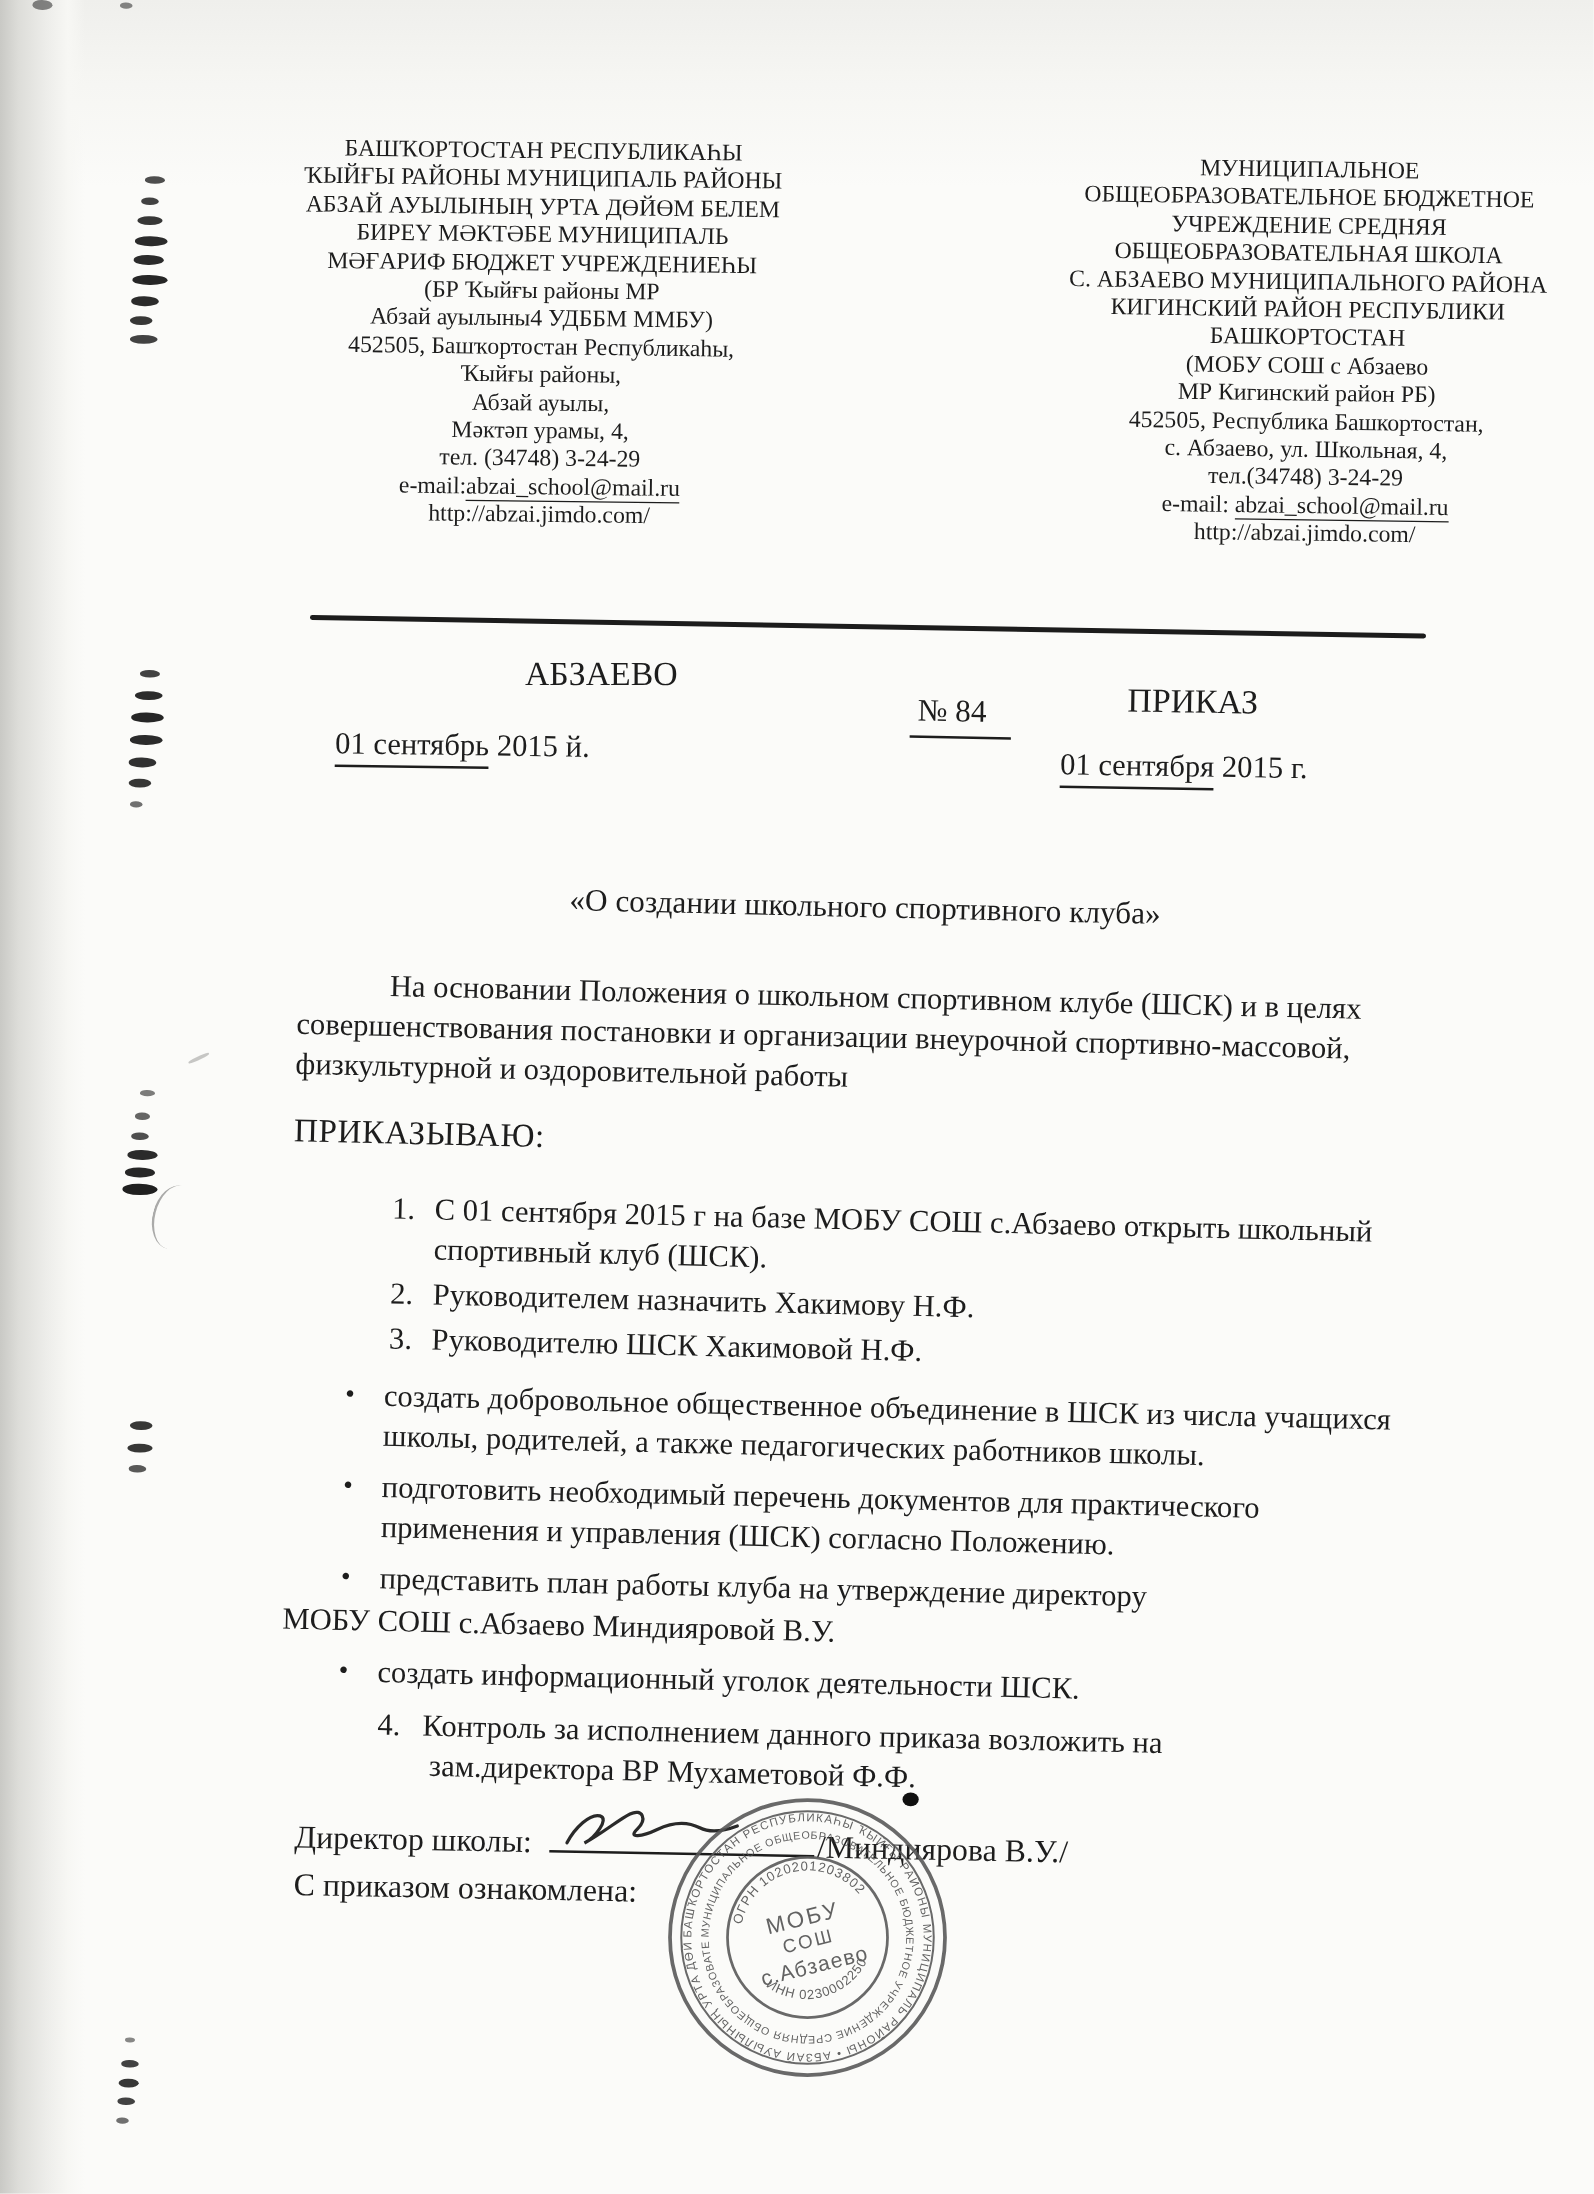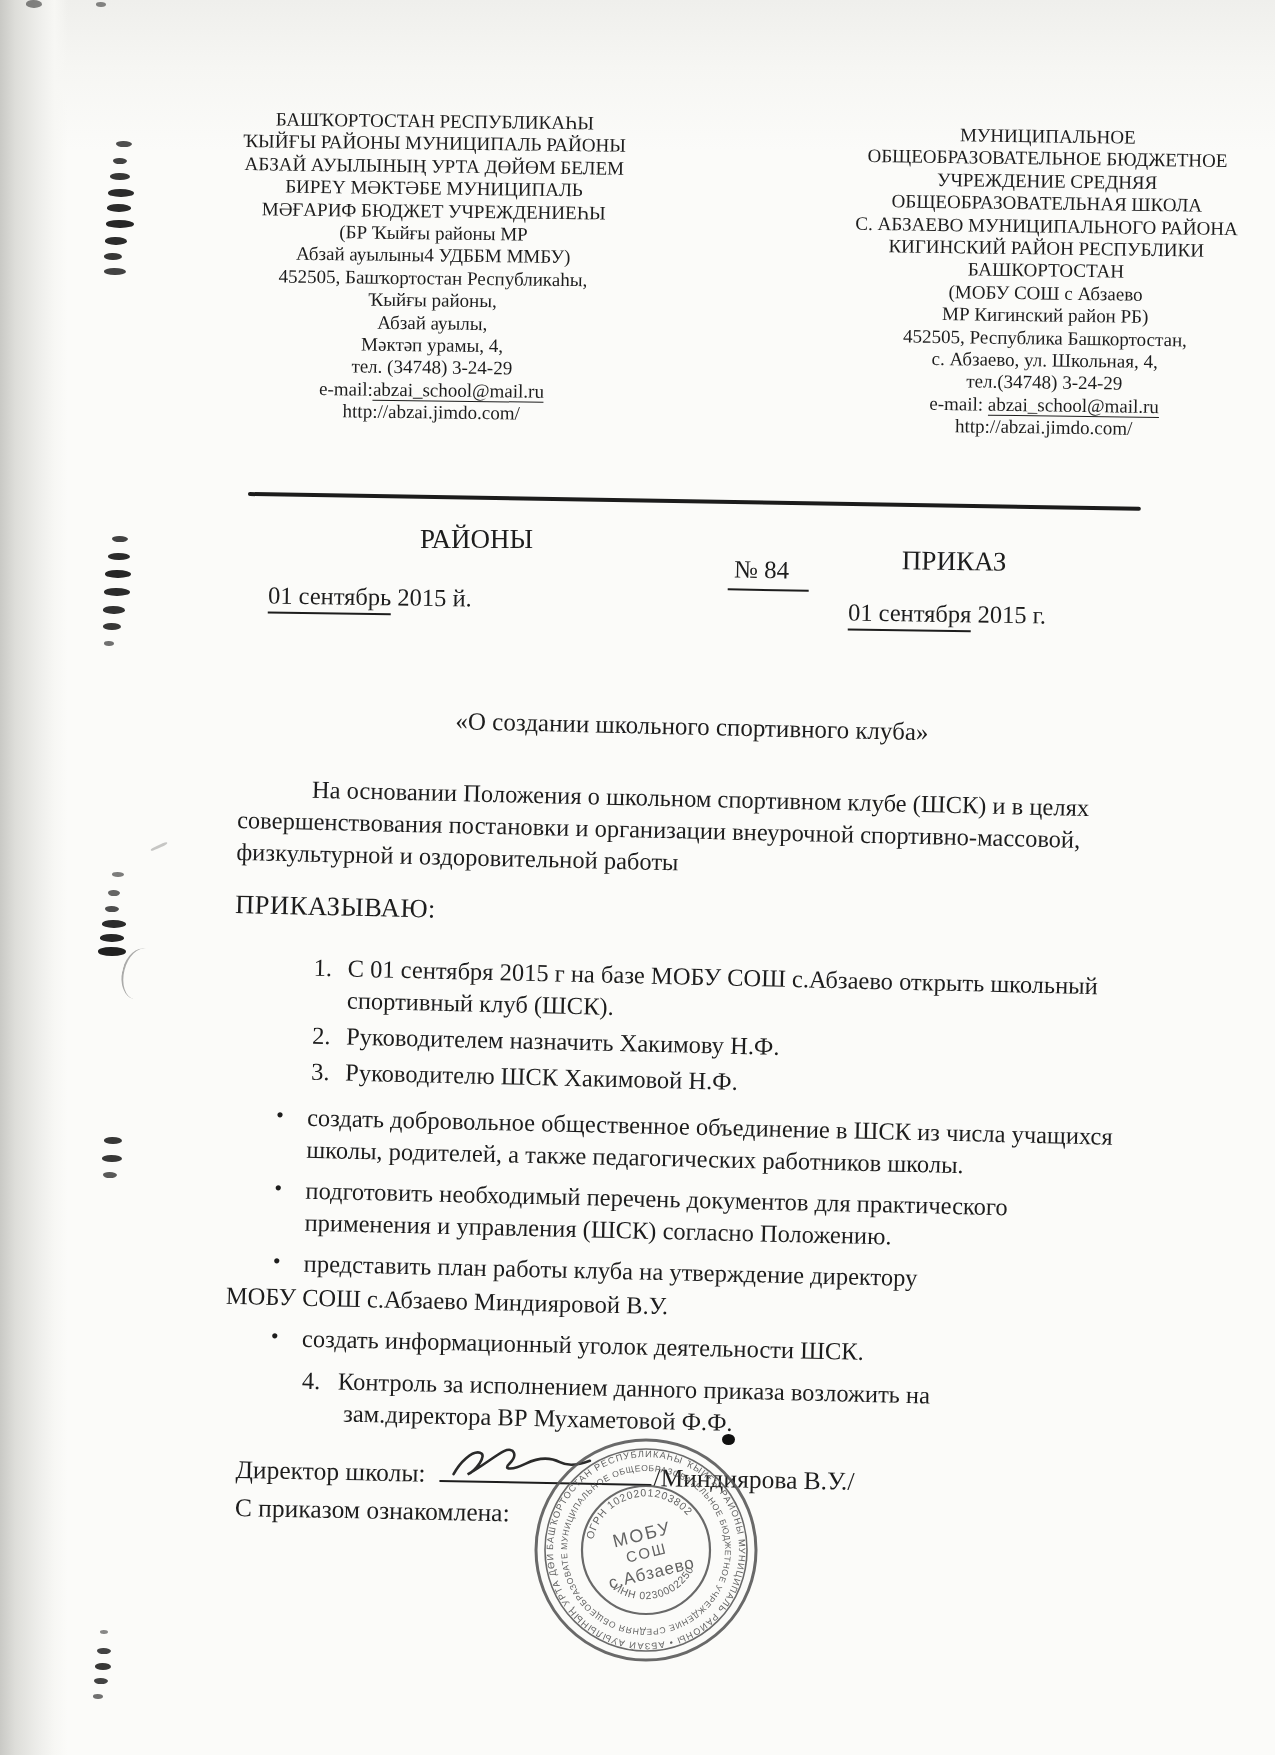--- a/index.html
+++ b/index.html
@@ -159,21 +159,21 @@
   <div>МР Кигинский район РБ)</div>
   <div>452505, Республика Башкортостан,</div>
   <div>с. Абзаево, ул. Школьная, 4,</div>
   <div>тел.(34748) 3-24-29</div>
   <div><span>e-mail: </span><span class="u">abzai_school@mail.ru</span></div>
   <div>http://abzai.jimdo.com/</div>
 </div>
 
 <div class="rule"></div>
 
-<div class="oh oh-left-title">РАЙОНЫ</div>
+<div class="oh oh-left-title">АБЗАЕВО</div>
 <div class="oh oh-number"><span class="u">№  84</span></div>
 <div class="oh oh-right-title">ПРИКАЗ</div>
 <div class="oh oh-date oh-date-left"><span class="u">01 сентябрь</span><span>  2015 й.</span></div>
 <div class="oh oh-date oh-date-right"><span class="u">01 сентября</span><span>  2015 г.</span></div>
 
 <div class="doc-body">
   <div class="doc-title">«О создании школьного спортивного клуба»</div>
   <div class="doc-par">На основании Положения о школьном спортивном клубе (ШСК) и в целях совершенствования постановки и организации внеурочной спортивно-массовой, физкультурной  и оздоровительной работы</div>
   <div class="decree">ПРИКАЗЫВАЮ:</div>
 

